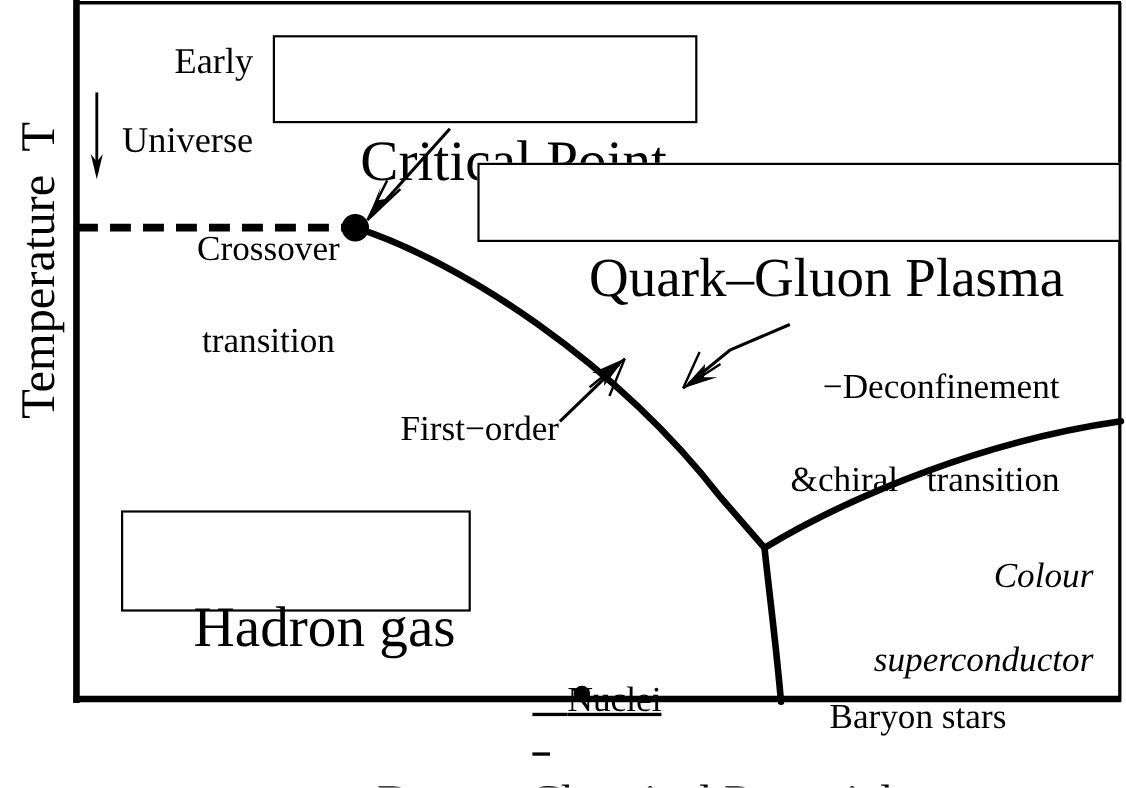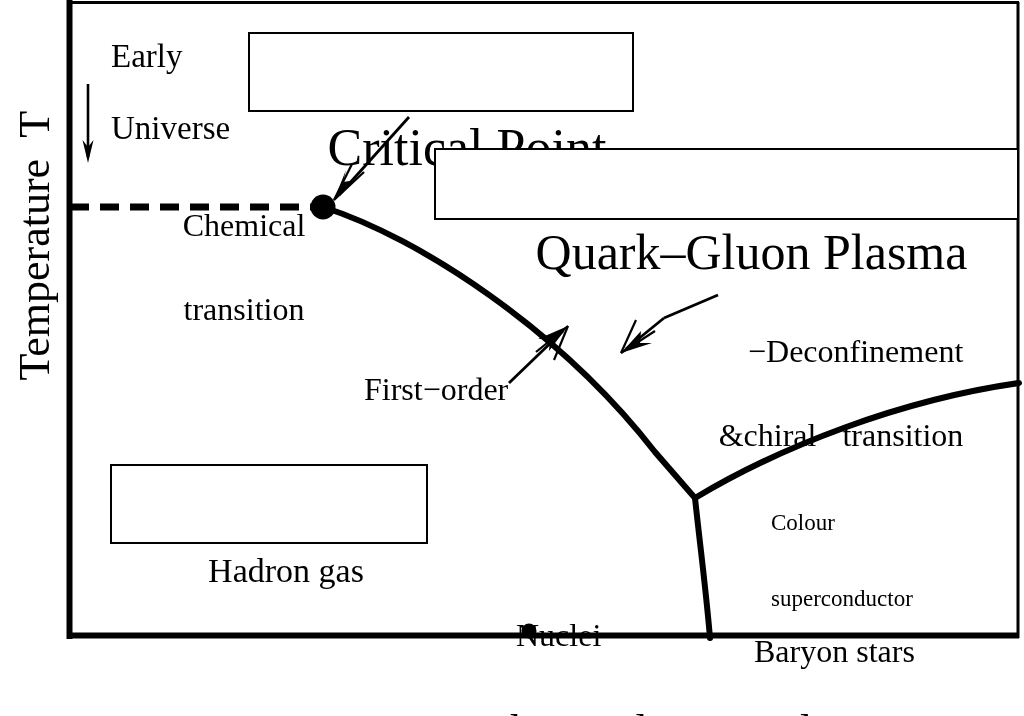--- a/index.html
+++ b/index.html
@@ -53,30 +53,31 @@
     top: 148px;
     width: 585px;
     height: 72px;
     font-size: 50px;
     line-height: 68px;
   }
   #hadron-gas-box {
     left: 110px;
     top: 464px;
     width: 318px;
-    height: 80px;
-    font-size: 34px;
+    height: 92px;
+    font-size: 52px;
     line-height: 70px;
   }
   
   #early-universe-label {
     left: 78px;
     top: 2px;
     font-size: 33px;
     line-height: 36px;
+    text-align: right;
   }
   #crossover-label {
     left: 128px;
     top: 162px;
     font-size: 32px;
     text-align: center;
     line-height: 42px;
     width: 200px;
   }
   #first-order-label {
@@ -97,36 +98,38 @@
     display: block;
     margin-left: -32px;
   }
   #deconfinement-label .gap {
     display: inline-block;
     width: 26px;
   }
   #colour-sc-label {
     left: 748px;
     top: 466px;
-    font-size: 23px;
+    font-size: 32px;
     line-height: 38px;
-    text-align: left;
+    text-align: right;
     width: 246px;
+    font-style: italic;
   }
   #neutron-stars-label {
     left: 722px;
     top: 597px;
     font-size: 32px;
     line-height: 36px;
   }
   #nuclei-label {
     left: 484px;
     top: 581px;
     font-size: 32px;
     line-height: 36px;
+    text-decoration: underline;
   }
   
   #y-axis-title {
     left: -180px;
     top: 200px;
     width: 430px;
     font-size: 44px;
     text-align: center;
     transform: rotate(-90deg);
     transform-origin: 50% 50%;
@@ -193,21 +196,21 @@
       <line x1="621" y1="353" x2="636" y2="320" stroke="#000" stroke-width="2.2"></line>
     </g>
   </svg>
 
   <div class="lbl" id="early-universe-label">
     <span>Early</span><br>
     <span>Universe</span>
   </div>
 
   <div class="lbl" id="crossover-label">
-    <span>Chemical</span><br>
+    <span>Crossover</span><br>
     <span>transition</span>
   </div>
 
   <div class="lbl boxed" id="critical-point-box">
     <span>Critical Point</span>
   </div>
 
   <div class="lbl boxed" id="qgp-box">
     <span>Quark–Gluon Plasma</span>
   </div>

